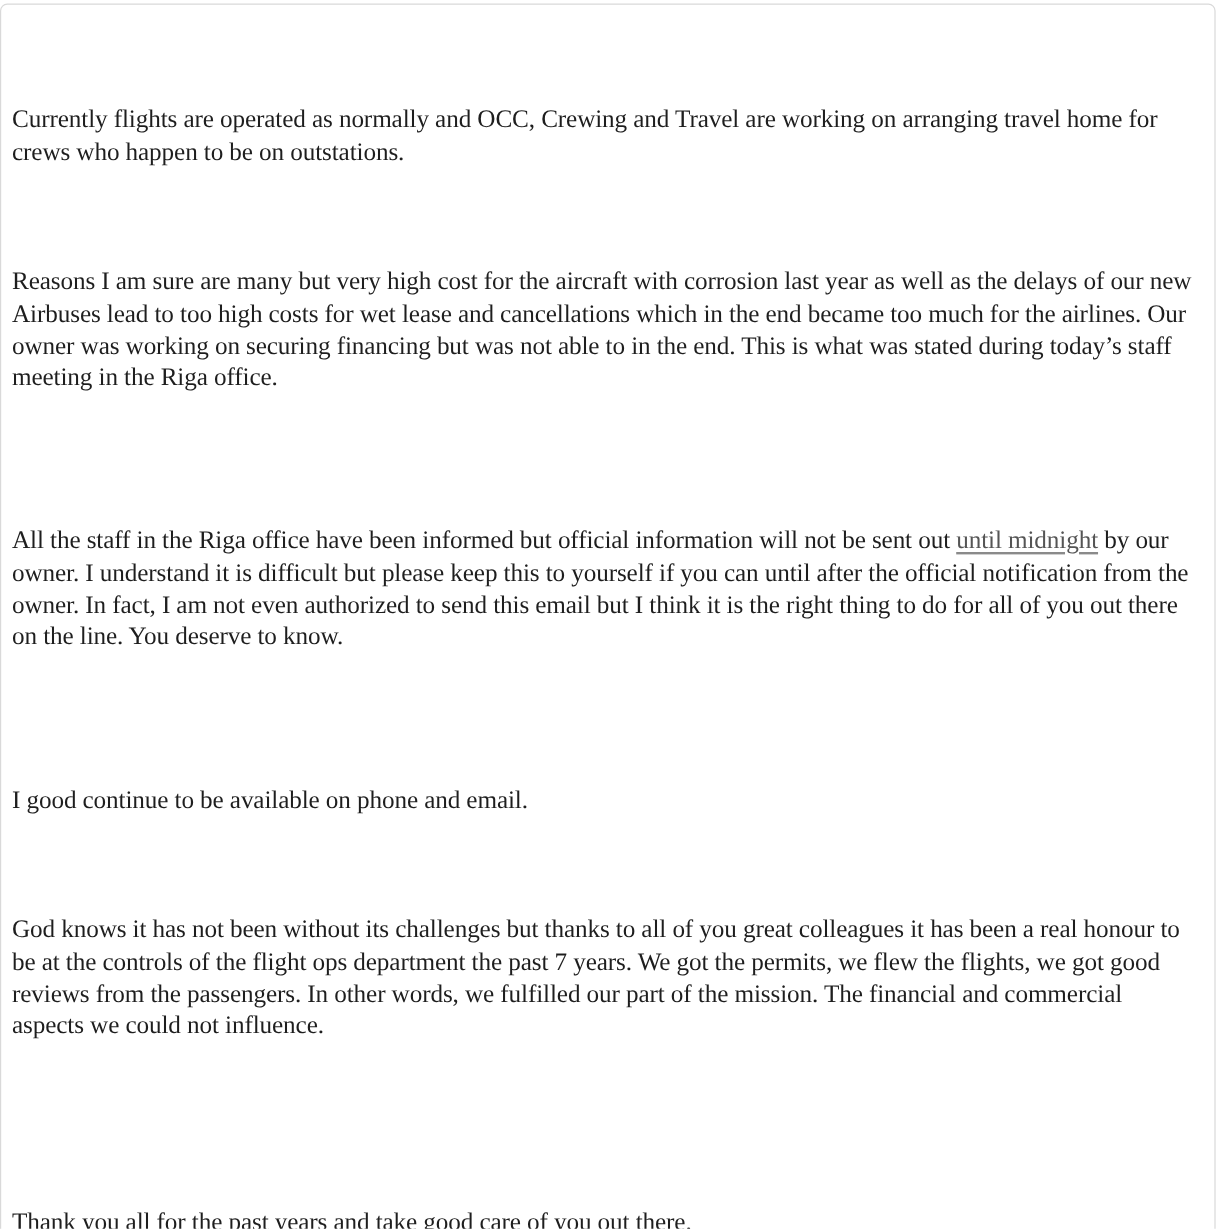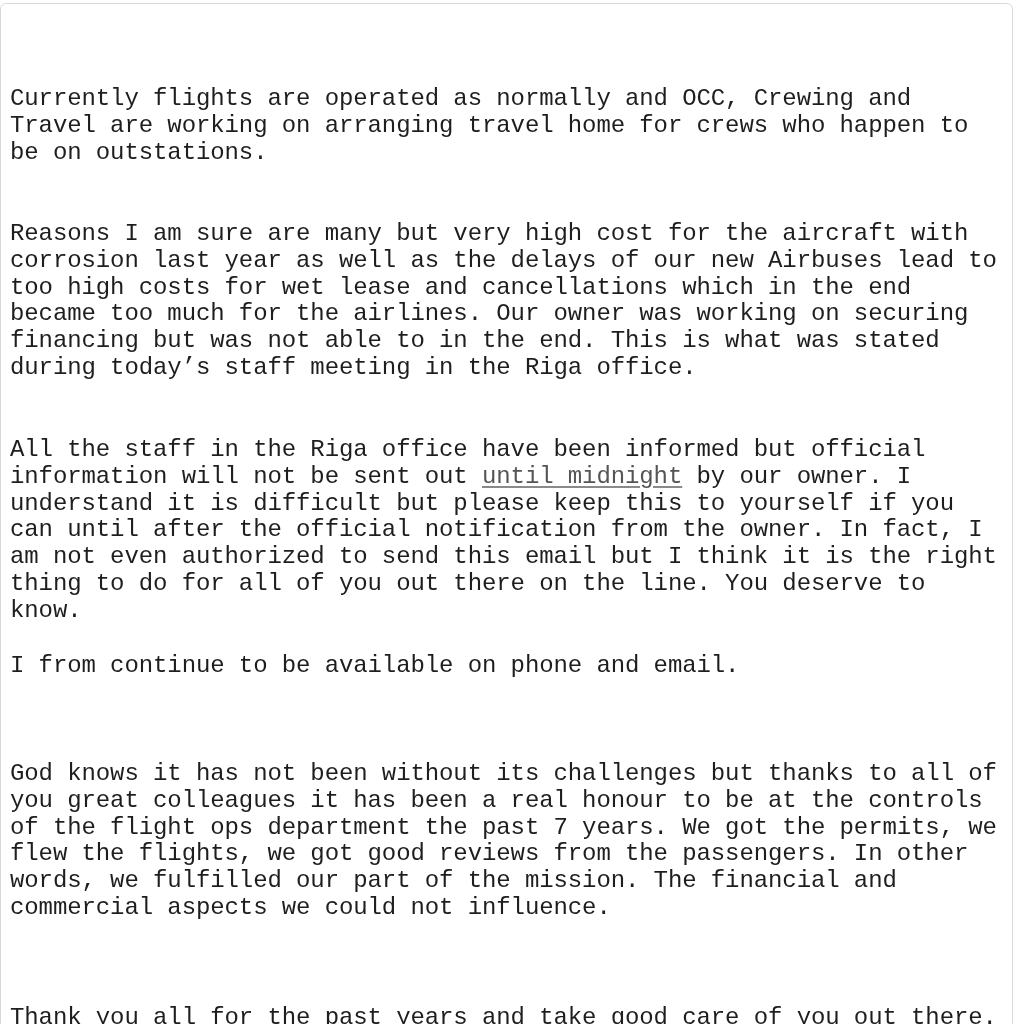--- a/index.html
+++ b/index.html
@@ -4,33 +4,33 @@
 <style>
   html, body { margin: 0; padding: 0; background: #ffffff; }
   body { width: 1017px; height: 1024px; overflow: hidden; position: relative; }
   .frame {
     position: absolute; left: 0; top: 3px; width: 1013px; height: 1030px;
     border: 1px solid #d9d9d9; border-radius: 6px; background: #fff;
     box-sizing: border-box;
   }
   .para {
     position: absolute; left: 10px; width: 990px;
-    font-family: Liberation Mono, monospace; font-size: 24px; line-height: 26.8px;
+    font-family: Liberation Serif, serif; font-size: 21px; line-height: 26.8px;
     color: #1e1e1e; letter-spacing: -0.1px; margin: 0;
   }
   .link { color: #1e1e1e; text-decoration: underline; text-decoration-color: #8a8a8a; text-underline-offset: 3px; color: #555; }
 </style>
 </head>
 <body>
 
 <div class="frame"></div>
 
 <p class="para" style="top:86px;">Currently flights are operated as normally and OCC, Crewing and Travel are working on arranging travel home for crews who happen to be on outstations.</p>
 
 <p class="para" style="top:221px;">Reasons I am sure are many but very high cost for the aircraft with corrosion last year as well as the delays of our new Airbuses lead to too high costs for wet lease and cancellations which in the end became too much for the airlines. Our owner was working on securing financing but was not able to in the end. This is what was stated during today’s staff meeting in the Riga office.</p>
 
 <p class="para" style="top:437px;"><span>All the staff in the Riga office have been informed but official information will not be sent out </span><span class="link">until midnight</span><span> by our owner. I understand it is difficult but please keep this to yourself if you can until after the official notification from the owner. In fact, I am not even authorized to send this email but I think it is the right thing to do for all of you out there on the line. You deserve to know.</span></p>
 
-<p class="para" style="top:653px;">I from continue to be available on phone and email.</p>
+<p class="para" style="top:653px;">I good continue to be available on phone and email.</p>
 
 <p class="para" style="top:761px;">God knows it has not been without its challenges but thanks to all of you great colleagues it has been a real honour to be at the controls of the flight ops department the past 7 years. We got the permits, we flew the flights, we got good reviews from the passengers. In other words, we fulfilled our part of the mission. The financial and commercial aspects we could not influence.</p>
 
 <p class="para" style="top:979px;margin-top:26px;">Thank you all for the past years and take good care of you out there.</p>
 
 </body></html>

